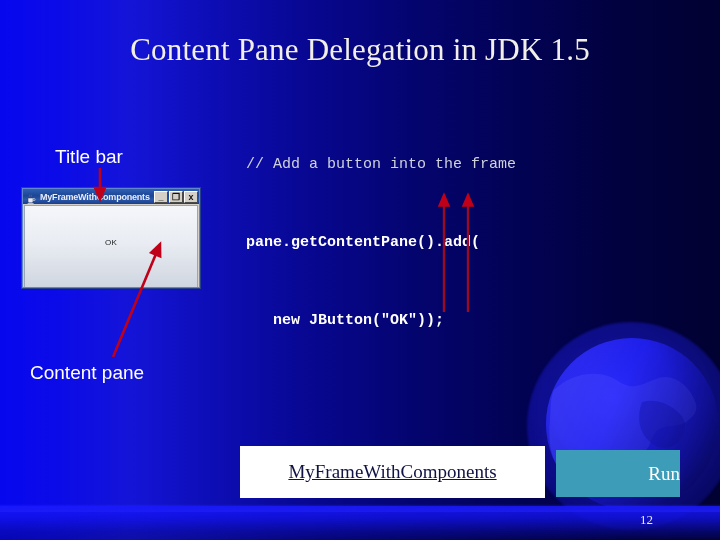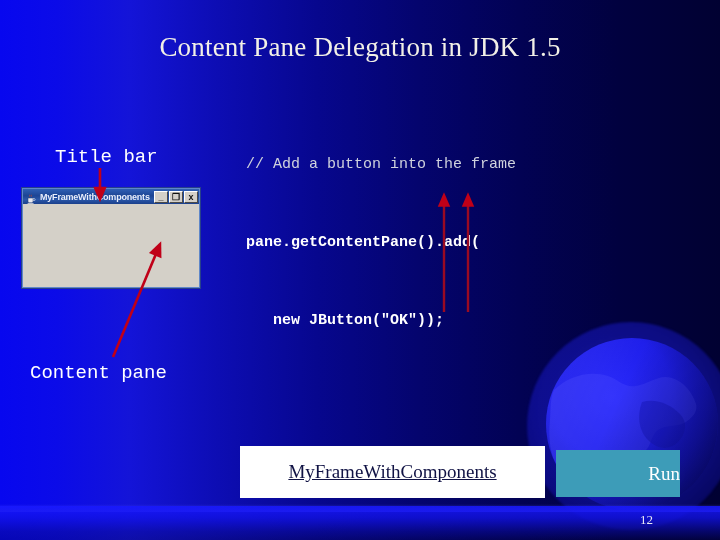--- a/index.html
+++ b/index.html
@@ -87,31 +87,31 @@
     background: linear-gradient(to bottom, rgba(60,60,255,0.0), rgba(70,70,255,0.75));
   }
 
   
   #title {
     position: absolute;
     left: 0; top: 32px;
     width: 720px;
     text-align: center;
     color: #f2f0e6;
-    font-size: 27px;
+    font-size: 31px;
     font-family: "Liberation Serif", serif;
     letter-spacing: .2px;
     white-space: nowrap;
   }
 
   
   .side-label {
     position: absolute;
     color: #ffffff;
-    font-family: Liberation Mono, monospace;
+    font-family: Liberation Sans, sans-serif;
     font-size: 19px;
     white-space: nowrap;
   }
   #label-title-bar   { left: 55px;  top: 146px; }
   #label-content-pane{ left: 30px;  top: 362px; }
 
   
   .code {
     position: absolute;
     font-family: "Liberation Mono", monospace;
@@ -302,20 +302,23 @@
           <rect x="2.6" y="10.1" width="6" height=".8" fill="#d8d8e0"></rect>
         </svg>
       </span>
       <span id="mini-title-text">MyFrameWithComponents</span>
       <span id="mini-winbtns">
         <span class="winbtn">_</span>
         <span class="winbtn">❐</span>
         <span class="winbtn">x</span>
       </span>
     </div>
+    <div id="mini-content">
+      <span id="mini-ok-button">OK</span>
+    </div>
   </div>
 
   <svg id="arrows" viewBox="0 0 720 540" xmlns="http://www.w3.org/2000/svg">
     <defs>
       <marker id="ah" markerWidth="7" markerHeight="7" refX="3.2" refY="3.2" orient="auto" markerUnits="strokeWidth">
         <path d="M0.4,0.6 L6.4,3.2 L0.4,5.8 z" fill="#c00018"></path>
       </marker>
     </defs>
 
     <g>

